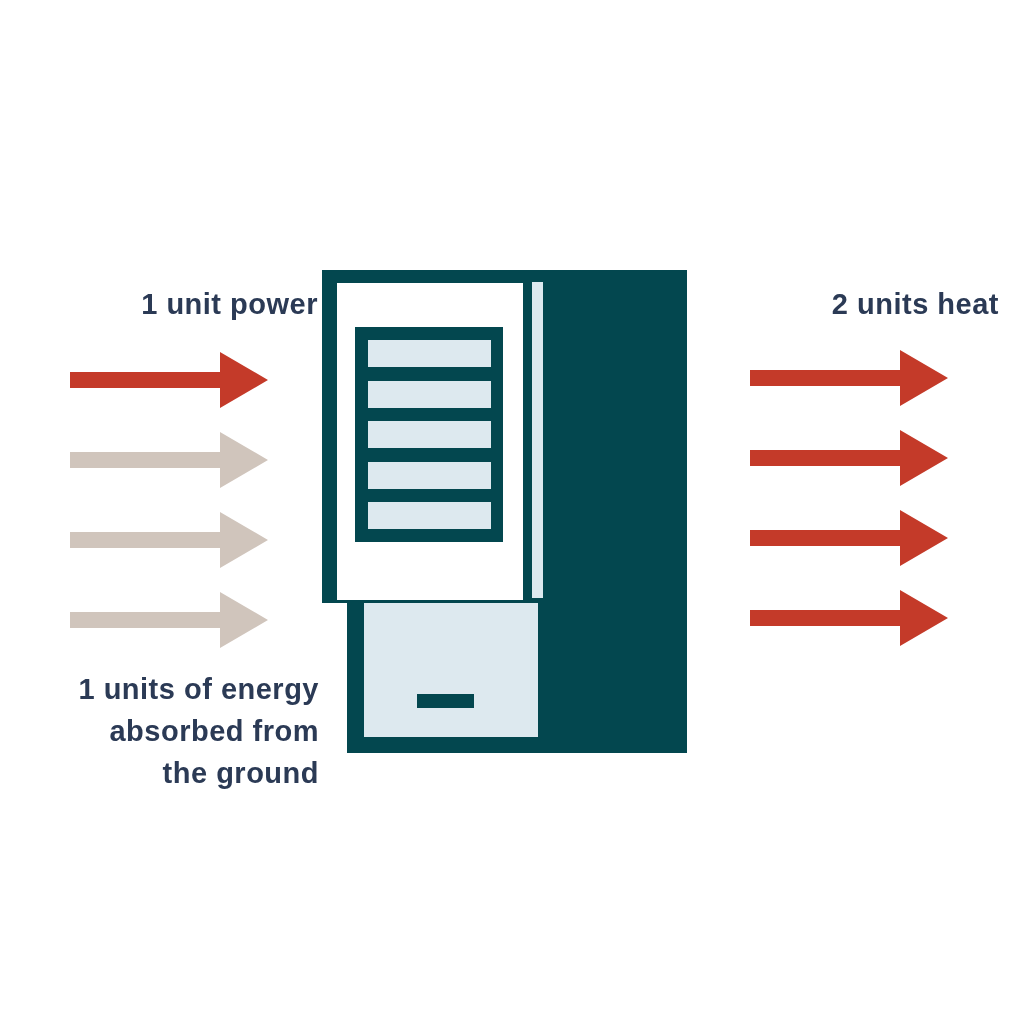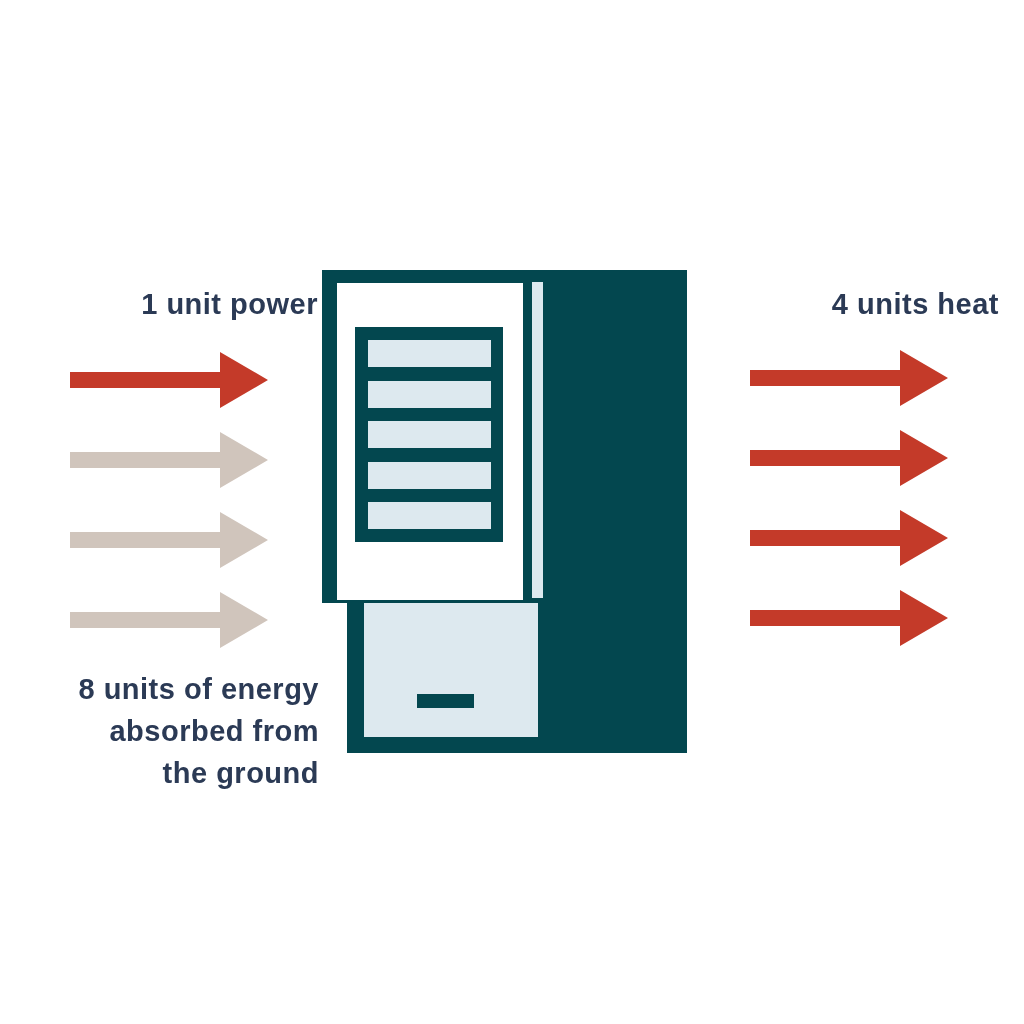--- a/index.html
+++ b/index.html
@@ -98,41 +98,41 @@
         <polygon points="0,20 150,20 150,0 198,28 150,56 150,36 0,36" fill="#d0c5bc"></polygon>
       </svg>
       <svg viewBox="0 0 198 56" width="198" height="56" class="arrow" style="top: 160px;">
         <polygon points="0,20 150,20 150,0 198,28 150,56 150,36 0,36" fill="#d0c5bc"></polygon>
       </svg>
       <svg viewBox="0 0 198 56" width="198" height="56" class="arrow" style="top: 240px;">
         <polygon points="0,20 150,20 150,0 198,28 150,56 150,36 0,36" fill="#d0c5bc"></polygon>
       </svg>
     </div>
 
-  <div class="label caption">8 units of energy
+  <div class="label caption">1 units of energy
 absorbed from
 the ground</div>
 
   <div class="heatpump">
     <div class="hp-body-top"></div>
     <div class="hp-body-bottom"></div>
     <div class="hp-door"></div>
     <div class="hp-stripe"></div>
     <div class="hp-vent">
         <div class="slat" style="top: 13px;"></div>
         <div class="slat" style="top: 54px;"></div>
         <div class="slat" style="top: 94px;"></div>
         <div class="slat" style="top: 135px;"></div>
         <div class="slat" style="top: 175px;"></div>
       </div>
     <div class="hp-drawer"></div>
     <div class="hp-handle"></div>
   </div>
 
-  <div class="label right-title">4 units heat</div>
+  <div class="label right-title">2 units heat</div>
 
   <div class="arrows arrows-right">
       <svg viewBox="0 0 198 56" width="198" height="56" class="arrow" style="top: 0px;">
         <polygon points="0,20 150,20 150,0 198,28 150,56 150,36 0,36" fill="#c43a29"></polygon>
       </svg>
       <svg viewBox="0 0 198 56" width="198" height="56" class="arrow" style="top: 80px;">
         <polygon points="0,20 150,20 150,0 198,28 150,56 150,36 0,36" fill="#c43a29"></polygon>
       </svg>
       <svg viewBox="0 0 198 56" width="198" height="56" class="arrow" style="top: 160px;">
         <polygon points="0,20 150,20 150,0 198,28 150,56 150,36 0,36" fill="#c43a29"></polygon>

